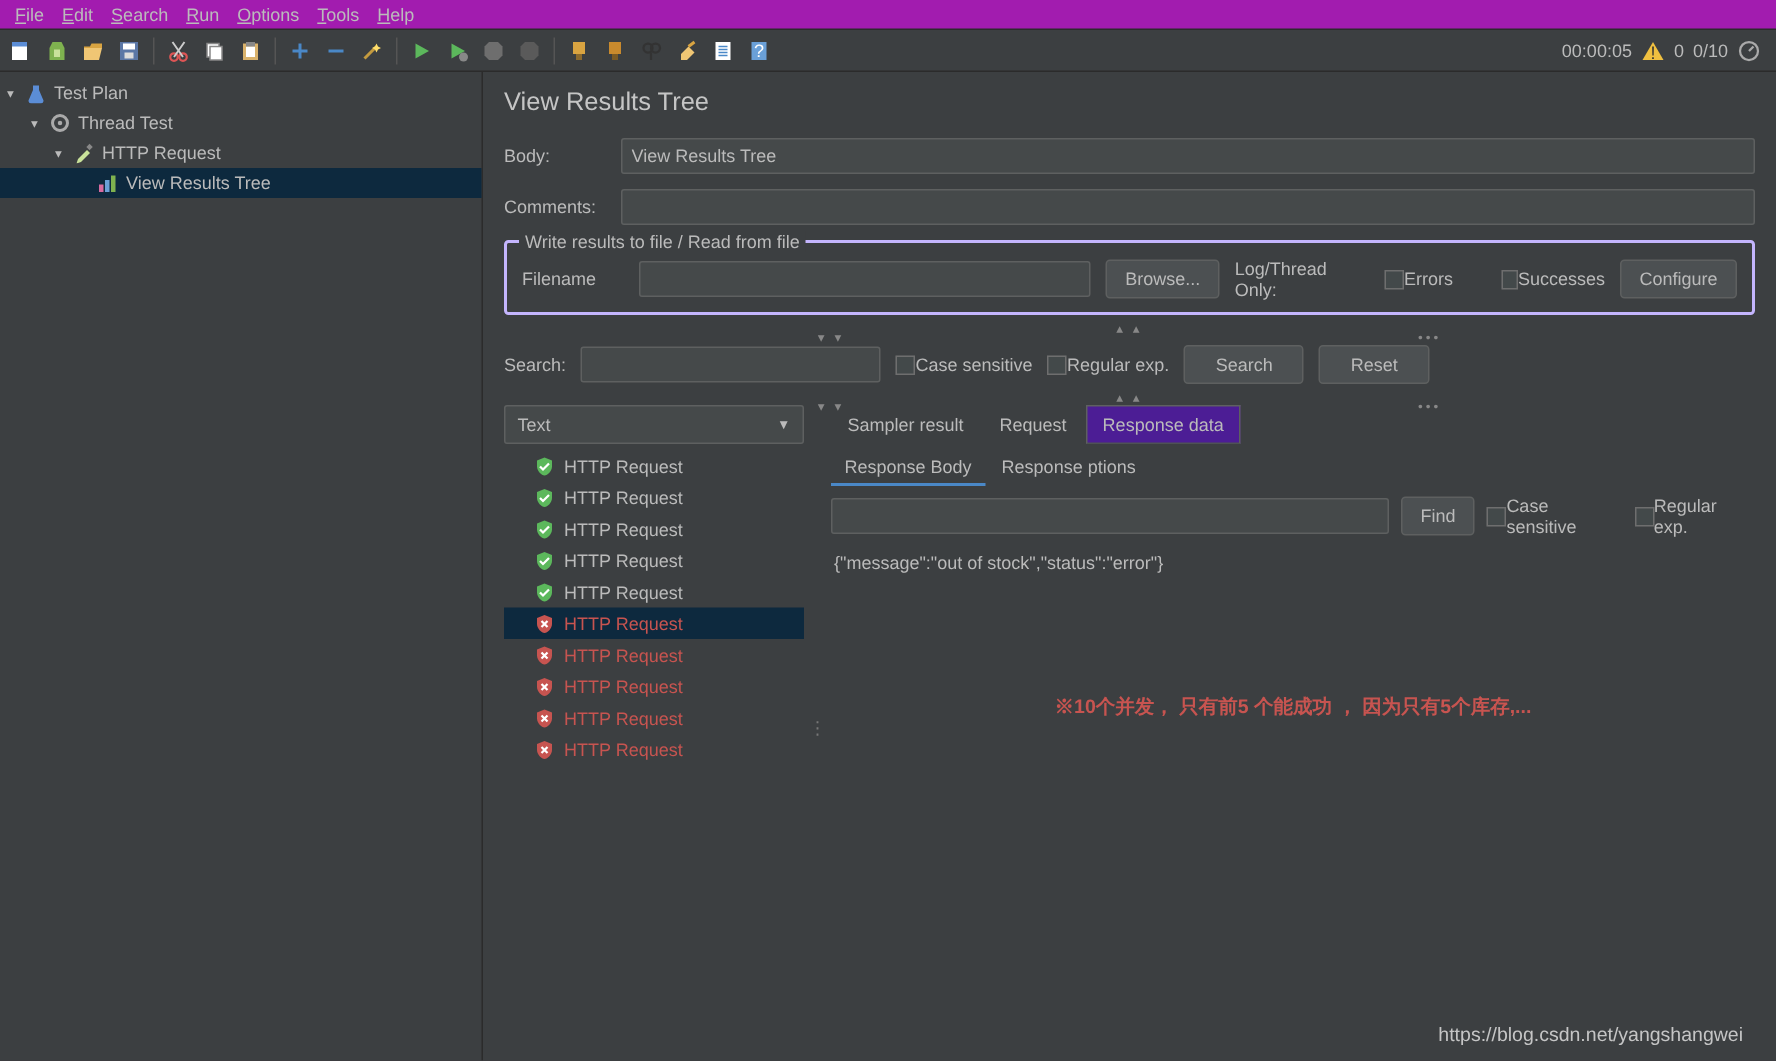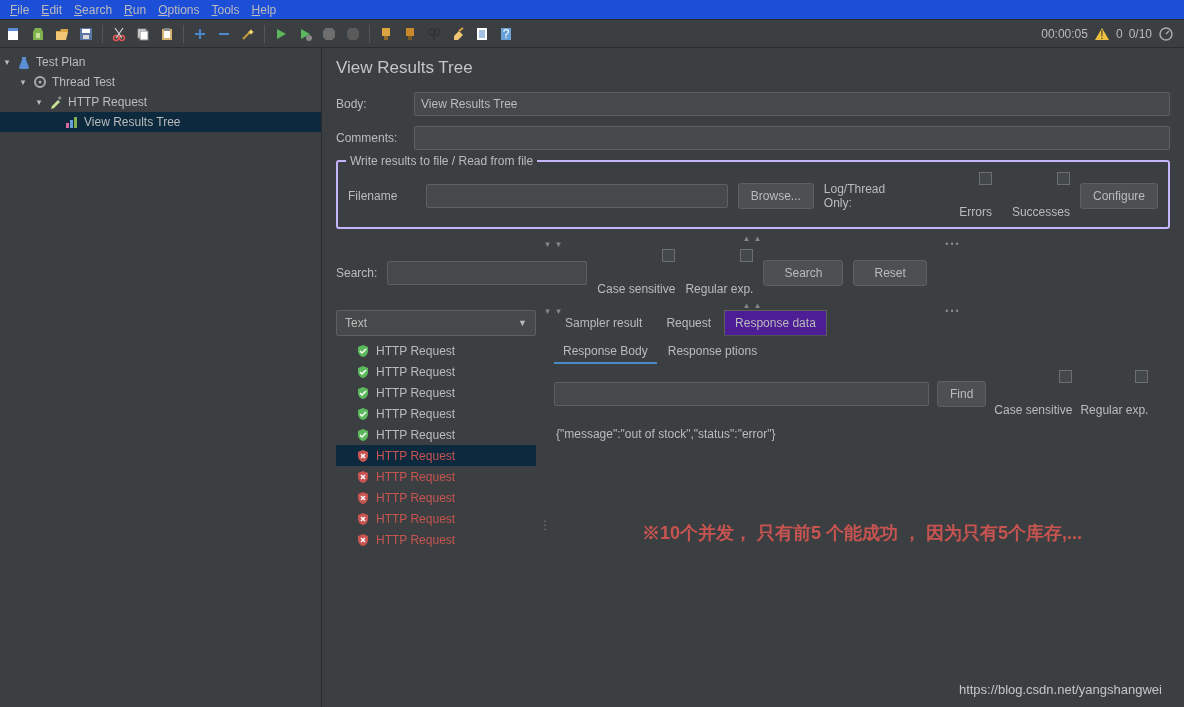--- a/index.html
+++ b/index.html
@@ -1,17 +1,17 @@
 <!DOCTYPE html>
 <html><head>
 <meta charset="utf-8">
 <style>
 * { box-sizing: border-box; margin: 0; padding: 0; font-family: Tahoma, Arial, sans-serif; font-size: 12px; }
 body { background: #3c3f41; color: #bbbbbb; width: 1184px; height: 707px; overflow: hidden; position: relative; }
-.menubar { height: 20px; background: #1d4ed8; display: flex; align-items: center; padding: 0 4px; border-bottom: 1px solid #2b2b2b; }
+.menubar { height: 20px; background: #a21caf; display: flex; align-items: center; padding: 0 4px; border-bottom: 1px solid #2b2b2b; }
 .menubar span { padding: 0 6px; cursor: pointer; text-decoration: underline; text-decoration-color: transparent; }
 .menubar span u { text-decoration: underline; }
 .toolbar { height: 28px; background: #3c3f41; display: flex; align-items: center; padding: 2px 4px; border-bottom: 1px solid #2b2b2b; gap: 4px; }
 .toolbar .ticon { width: 20px; height: 20px; display: flex; align-items: center; justify-content: center; cursor: pointer; }
 .toolbar .sep { width: 1px; height: 18px; background: #555; margin: 0 2px; }
 .toolbar-right { margin-left: auto; display: flex; align-items: center; gap: 6px; padding-right: 6px; }
 .main { display: flex; height: calc(707px - 48px); }
 .tree-panel { width: 322px; background: #3c3f41; border-right: 1px solid #2b2b2b; padding-top: 4px; }
 .tree-row { display: flex; align-items: center; height: 20px; cursor: pointer; white-space: nowrap; }
 .tree-row.selected { background: #0d293e; }
@@ -19,21 +19,21 @@
 .tree-icon { width: 16px; height: 16px; margin: 0 4px; display: flex; align-items: center; justify-content: center; }
 .content-panel { flex: 1; background: #3c3f41; padding: 10px 14px 0 14px; overflow: hidden; }
 h2.page-title { font-size: 17px; font-weight: normal; color: #c5c5c5; margin-bottom: 14px; }
 .form-row { display: flex; align-items: center; margin-bottom: 10px; gap: 10px; }
 .form-row label { min-width: 68px; color: #bbbbbb; }
 .text-input { background: #45494a; border: 1px solid #5e6060; color: #bbbbbb; height: 24px; padding: 0 6px; border-radius: 2px; }
 .text-input.full { flex: 1; }
 .fieldset { border: 2px solid #c4b5fd; border-radius: 3px; padding: 10px 10px 8px 10px; margin-bottom: 6px; position: relative; }
 .fieldset-title { position: absolute; top: -8px; left: 8px; background: #3c3f41; padding: 0 4px; color: #bbbbbb; }
 .btn { background: #4c5052; border: 1px solid #5e6060; color: #bbbbbb; height: 26px; padding: 0 12px; border-radius: 3px; cursor: pointer; }
-.chk { display: flex; align-items: flex-end; gap: 20px; flex-direction: column; }
+.chk { display: flex; align-items: center; gap: 0; }
 .chk-box { width: 13px; height: 13px; border: 1px solid #6e6e6e; background: #43494a; }
 .splitter-dots { text-align: center; color: #888; letter-spacing: 2px; height: 8px; line-height: 6px; font-size: 9px; }
 .search-row { display: flex; align-items: center; gap: 10px; padding: 6px 0; }
 .results-wrap { display: flex; gap: 6px; height: 430px; }
 .results-left { width: 200px; display: flex; flex-direction: column; }
 .dropdown { background: #45494a; border: 1px solid #5e6060; height: 26px; display: flex; align-items: center; justify-content: space-between; padding: 0 8px; cursor: pointer; border-radius: 2px; }
 .dropdown .arrow { font-size: 9px; }
 .result-list { flex:1; overflow:auto; margin-top:4px; }
 .result-item { display:flex; align-items:center; height:21px; padding-left:20px; gap:6px; cursor:pointer; }
 .result-item.selected { background:#0d293e; }
@@ -42,21 +42,21 @@
 .vdiv { width:6px; display:flex; align-items:center; justify-content:center; color:#777; }
 .results-right { flex:1; display:flex; flex-direction:column; }
 .tabbar { display:flex; gap:2px; }
 .tab { padding:5px 10px; color:#bbbbbb; cursor:pointer; border:1px solid transparent; }
 .tab.active { background:#4c1d95; border:1px solid #5e6060; border-bottom:1px solid #4e5254; }
 .subtab-row { display:flex; gap:2px; margin-top:4px; }
 .subtab { padding:4px 9px; cursor:pointer; }
 .subtab.active { border-bottom:2px solid #4a88c7; }
 .find-row { display:flex; align-items:center; gap:8px; margin-top:6px; }
 .response-body { padding:10px 2px; color:#bbbbbb; }
-.annotation { color:#c75450; font-weight:bold; text-align:center; margin-top:70px; font-size:18px; }
+.annotation { color:#c75450; font-weight:bold; text-align:center; margin-top:70px; font-size:13px; }
 .watermark { position:absolute; bottom:10px; right:22px; color:#ddd; font-size:13px; opacity:0.85; }
 svg { display:block; }
 </style>
 </head>
 <body>
 
 <div class="menubar">
   <span><u>F</u>ile</span>
   <span><u>E</u>dit</span>
   <span><u>S</u>earch</span>

